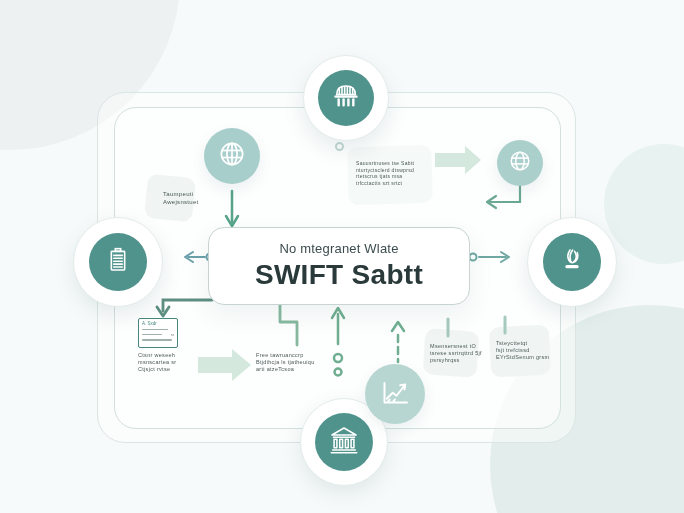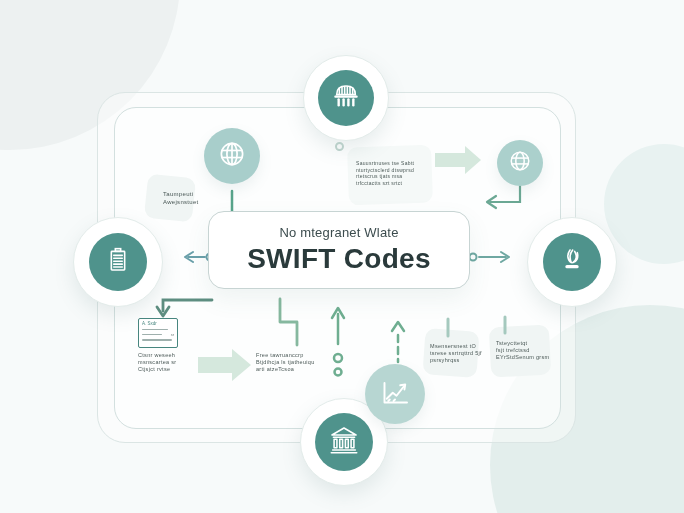--- a/index.html
+++ b/index.html
@@ -17,21 +17,21 @@
   .frame-outer{left:97px;top:92px;width:479px;height:351px;border:1.5px solid #dbe5e4;border-radius:28px;background:rgba(255,255,255,.45);}
   .frame-inner{left:114px;top:107px;width:447px;height:322px;border:1.5px solid #d3e0df;border-radius:22px;background:rgba(255,255,255,.55);}
 
   .tile{position:absolute;background:#f0f5f4;border-radius:10px;}
   .tile-1{left:146px;top:176px;width:48px;height:44px;transform:rotate(6deg);}
   .tile-2{left:348px;top:146px;width:84px;height:58px;background:#f5f9f8;transform:rotate(-2deg);}
   .tile-3{left:424px;top:330px;width:54px;height:46px;transform:rotate(4deg);}
   .tile-4{left:490px;top:326px;width:60px;height:50px;transform:rotate(-3deg);}
 
   .center-card{
-    position:absolute;left:208px;top:211px;width:262px;height:78px;
+    position:absolute;left:208px;top:227px;width:262px;height:78px;
     background:#fff;border:1.5px solid #c7d4d3;border-radius:16px;
     box-shadow:0 10px 24px rgba(70,110,105,.08);
     display:flex;flex-direction:column;align-items:center;justify-content:center;
     box-sizing:border-box;text-align:center;
   }
   .center-card .subtitle{font-size:13px;color:#3c4c4e;letter-spacing:.2px;}
   .center-card .title{font-size:28px;font-weight:bold;color:#2a3a3b;margin-top:3px;letter-spacing:.3px;}
 
   .node{position:absolute;border-radius:50%;background:#fff;border:1px solid #e3ecea;
     box-shadow:0 8px 20px rgba(90,130,125,.14);display:flex;align-items:center;justify-content:center;}
@@ -143,21 +143,21 @@
       <line x1="505" y1="317" x2="505" y2="333"></line>
     </g>
 
     <g fill="#d5e8dd">
       <polygon points="198,357 232,357 232,349 251,365 232,381 232,373 198,373"></polygon>
     </g>
   </svg>
 
   <div class="center-card">
     <div class="subtitle">No mtegranet Wlate</div>
-    <div class="title">SWIFT Codes</div>
+    <div class="title">SWIFT Sabtt</div>
   </div>
 
   <div class="node node-top">
     <div class="node-core">
       <span>
         <svg width="32" height="32" viewBox="0 0 24 24" fill="none" stroke="#ffffff" stroke-width="1.2" stroke-linecap="round">
           <path d="M5,11 Q5,4.5 12,4.5 Q19,4.5 19,11 Z"></path>
           <line x1="7" y1="6.5" x2="7" y2="10.5"></line>
             <line x1="9" y1="5.5" x2="9" y2="10.5"></line>
           <line x1="11" y1="5" x2="11" y2="10.5"></line>

